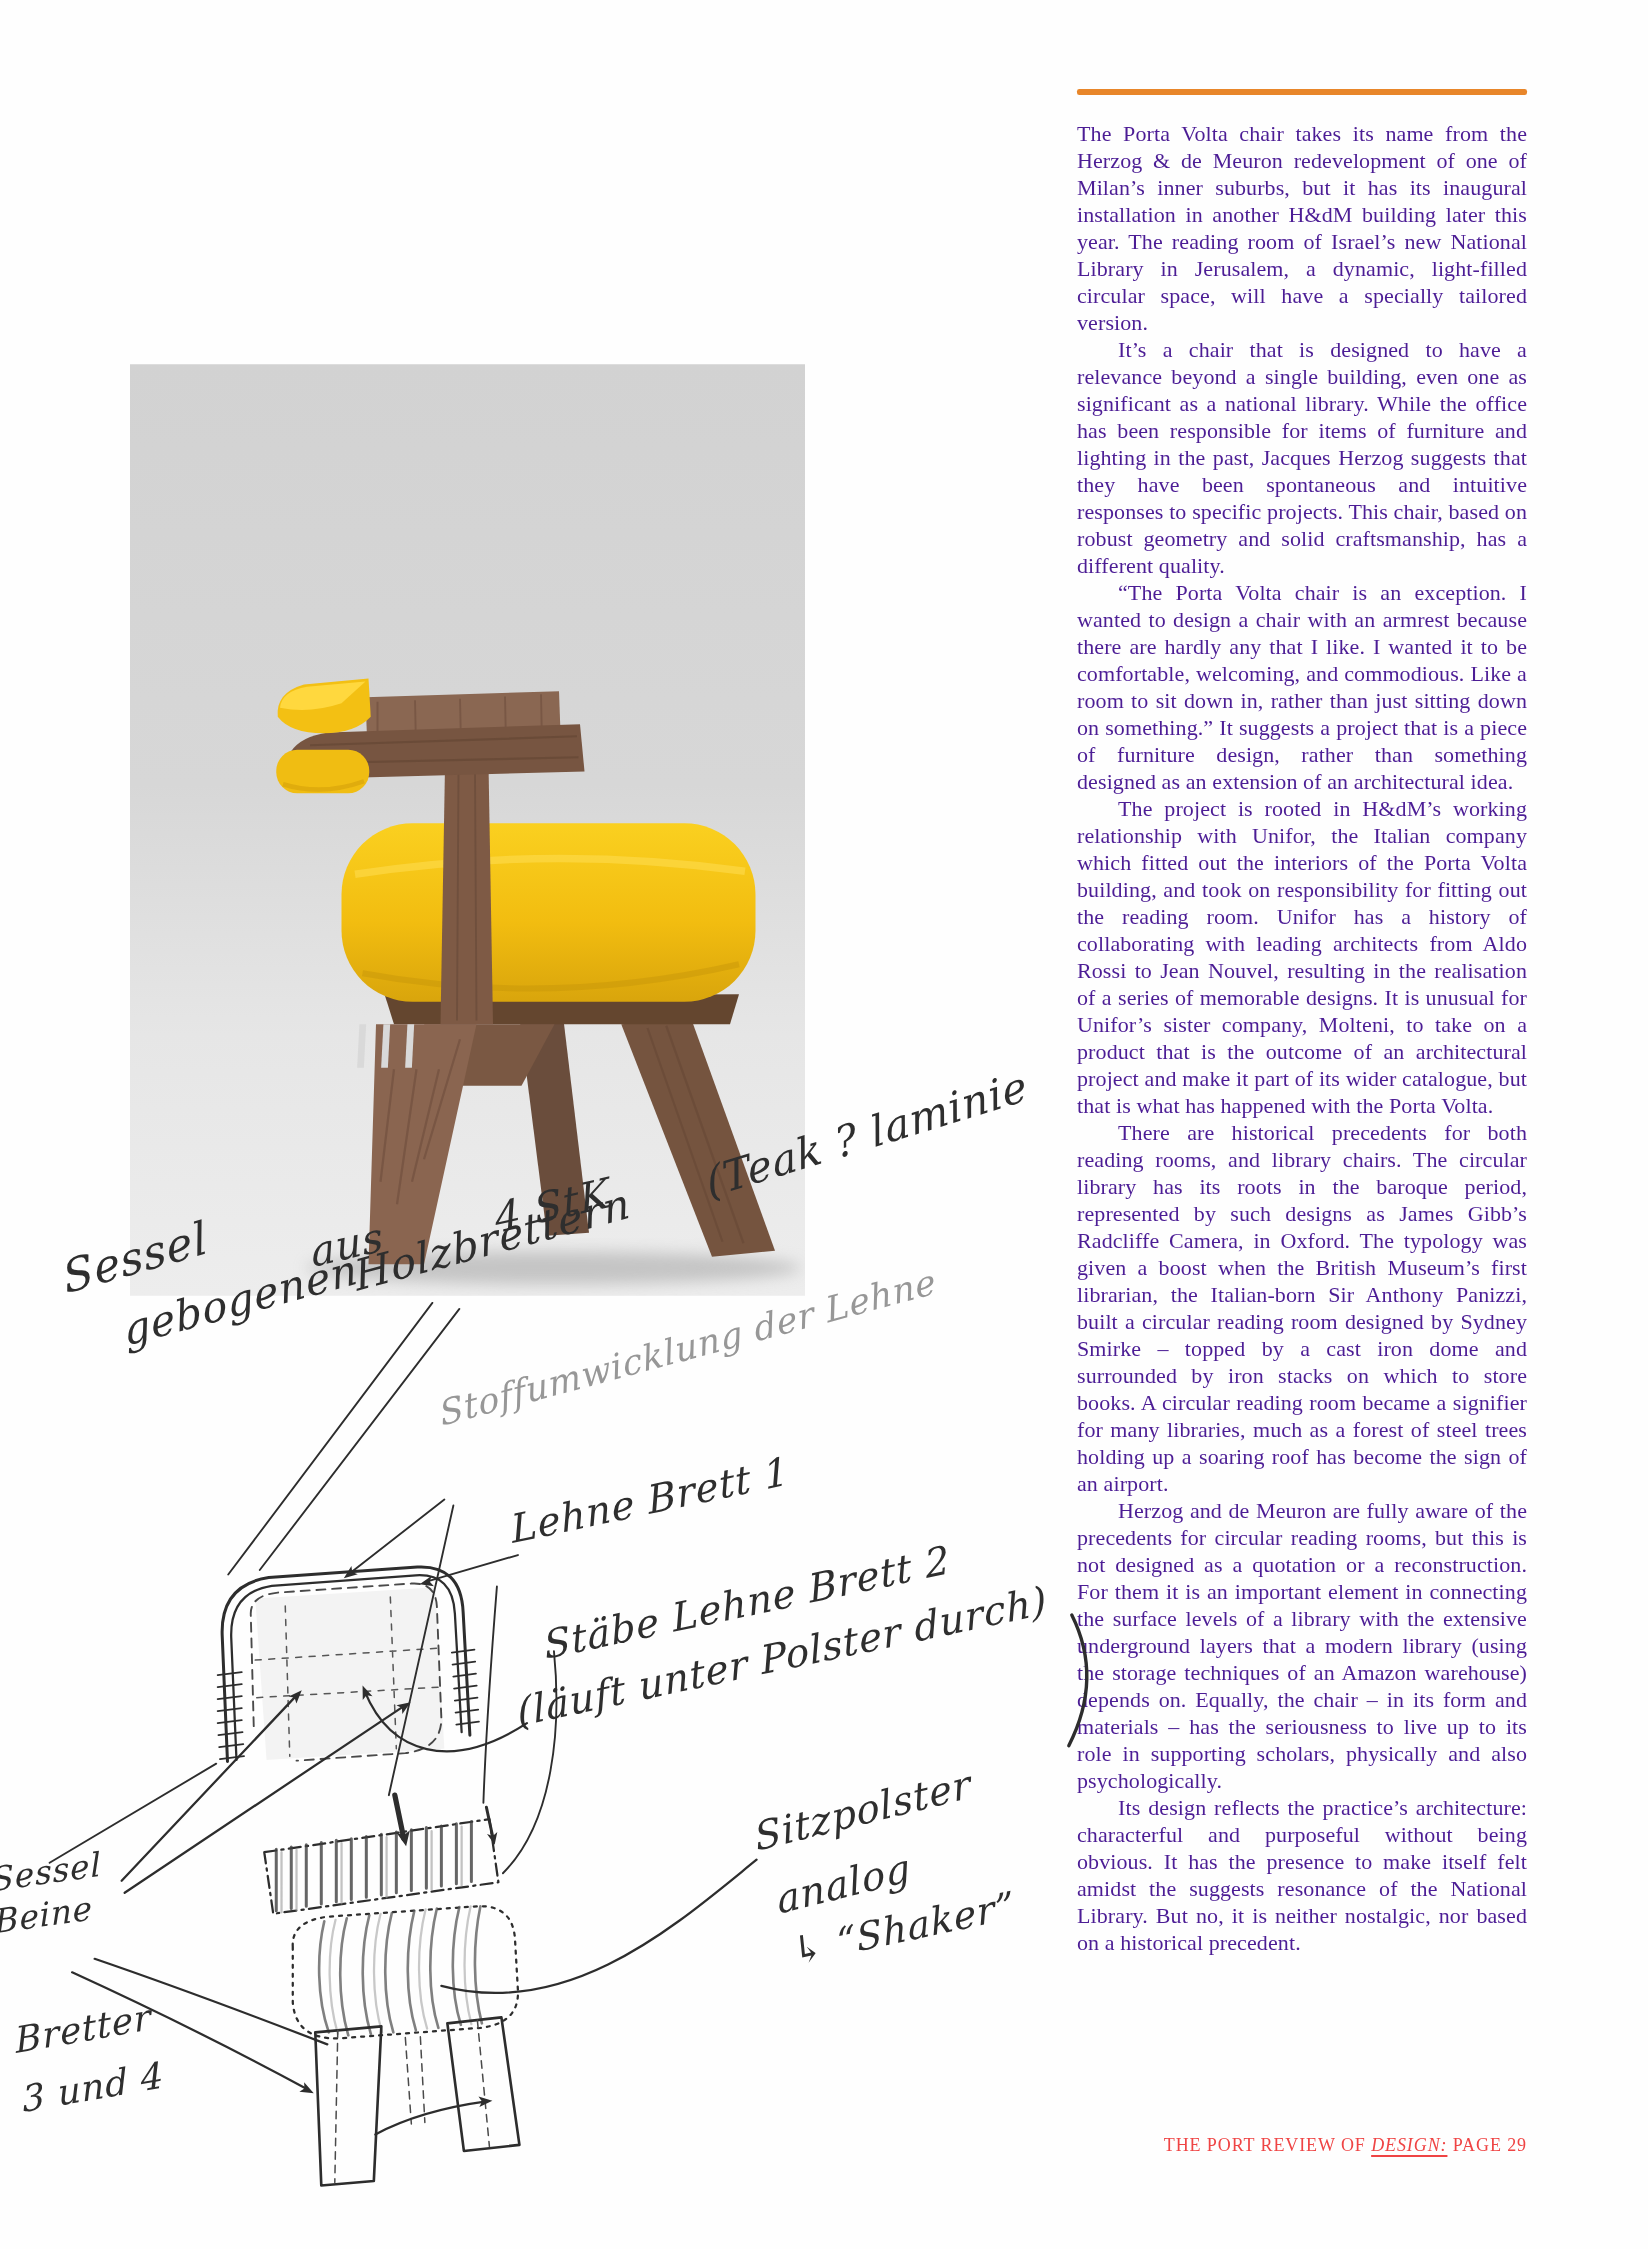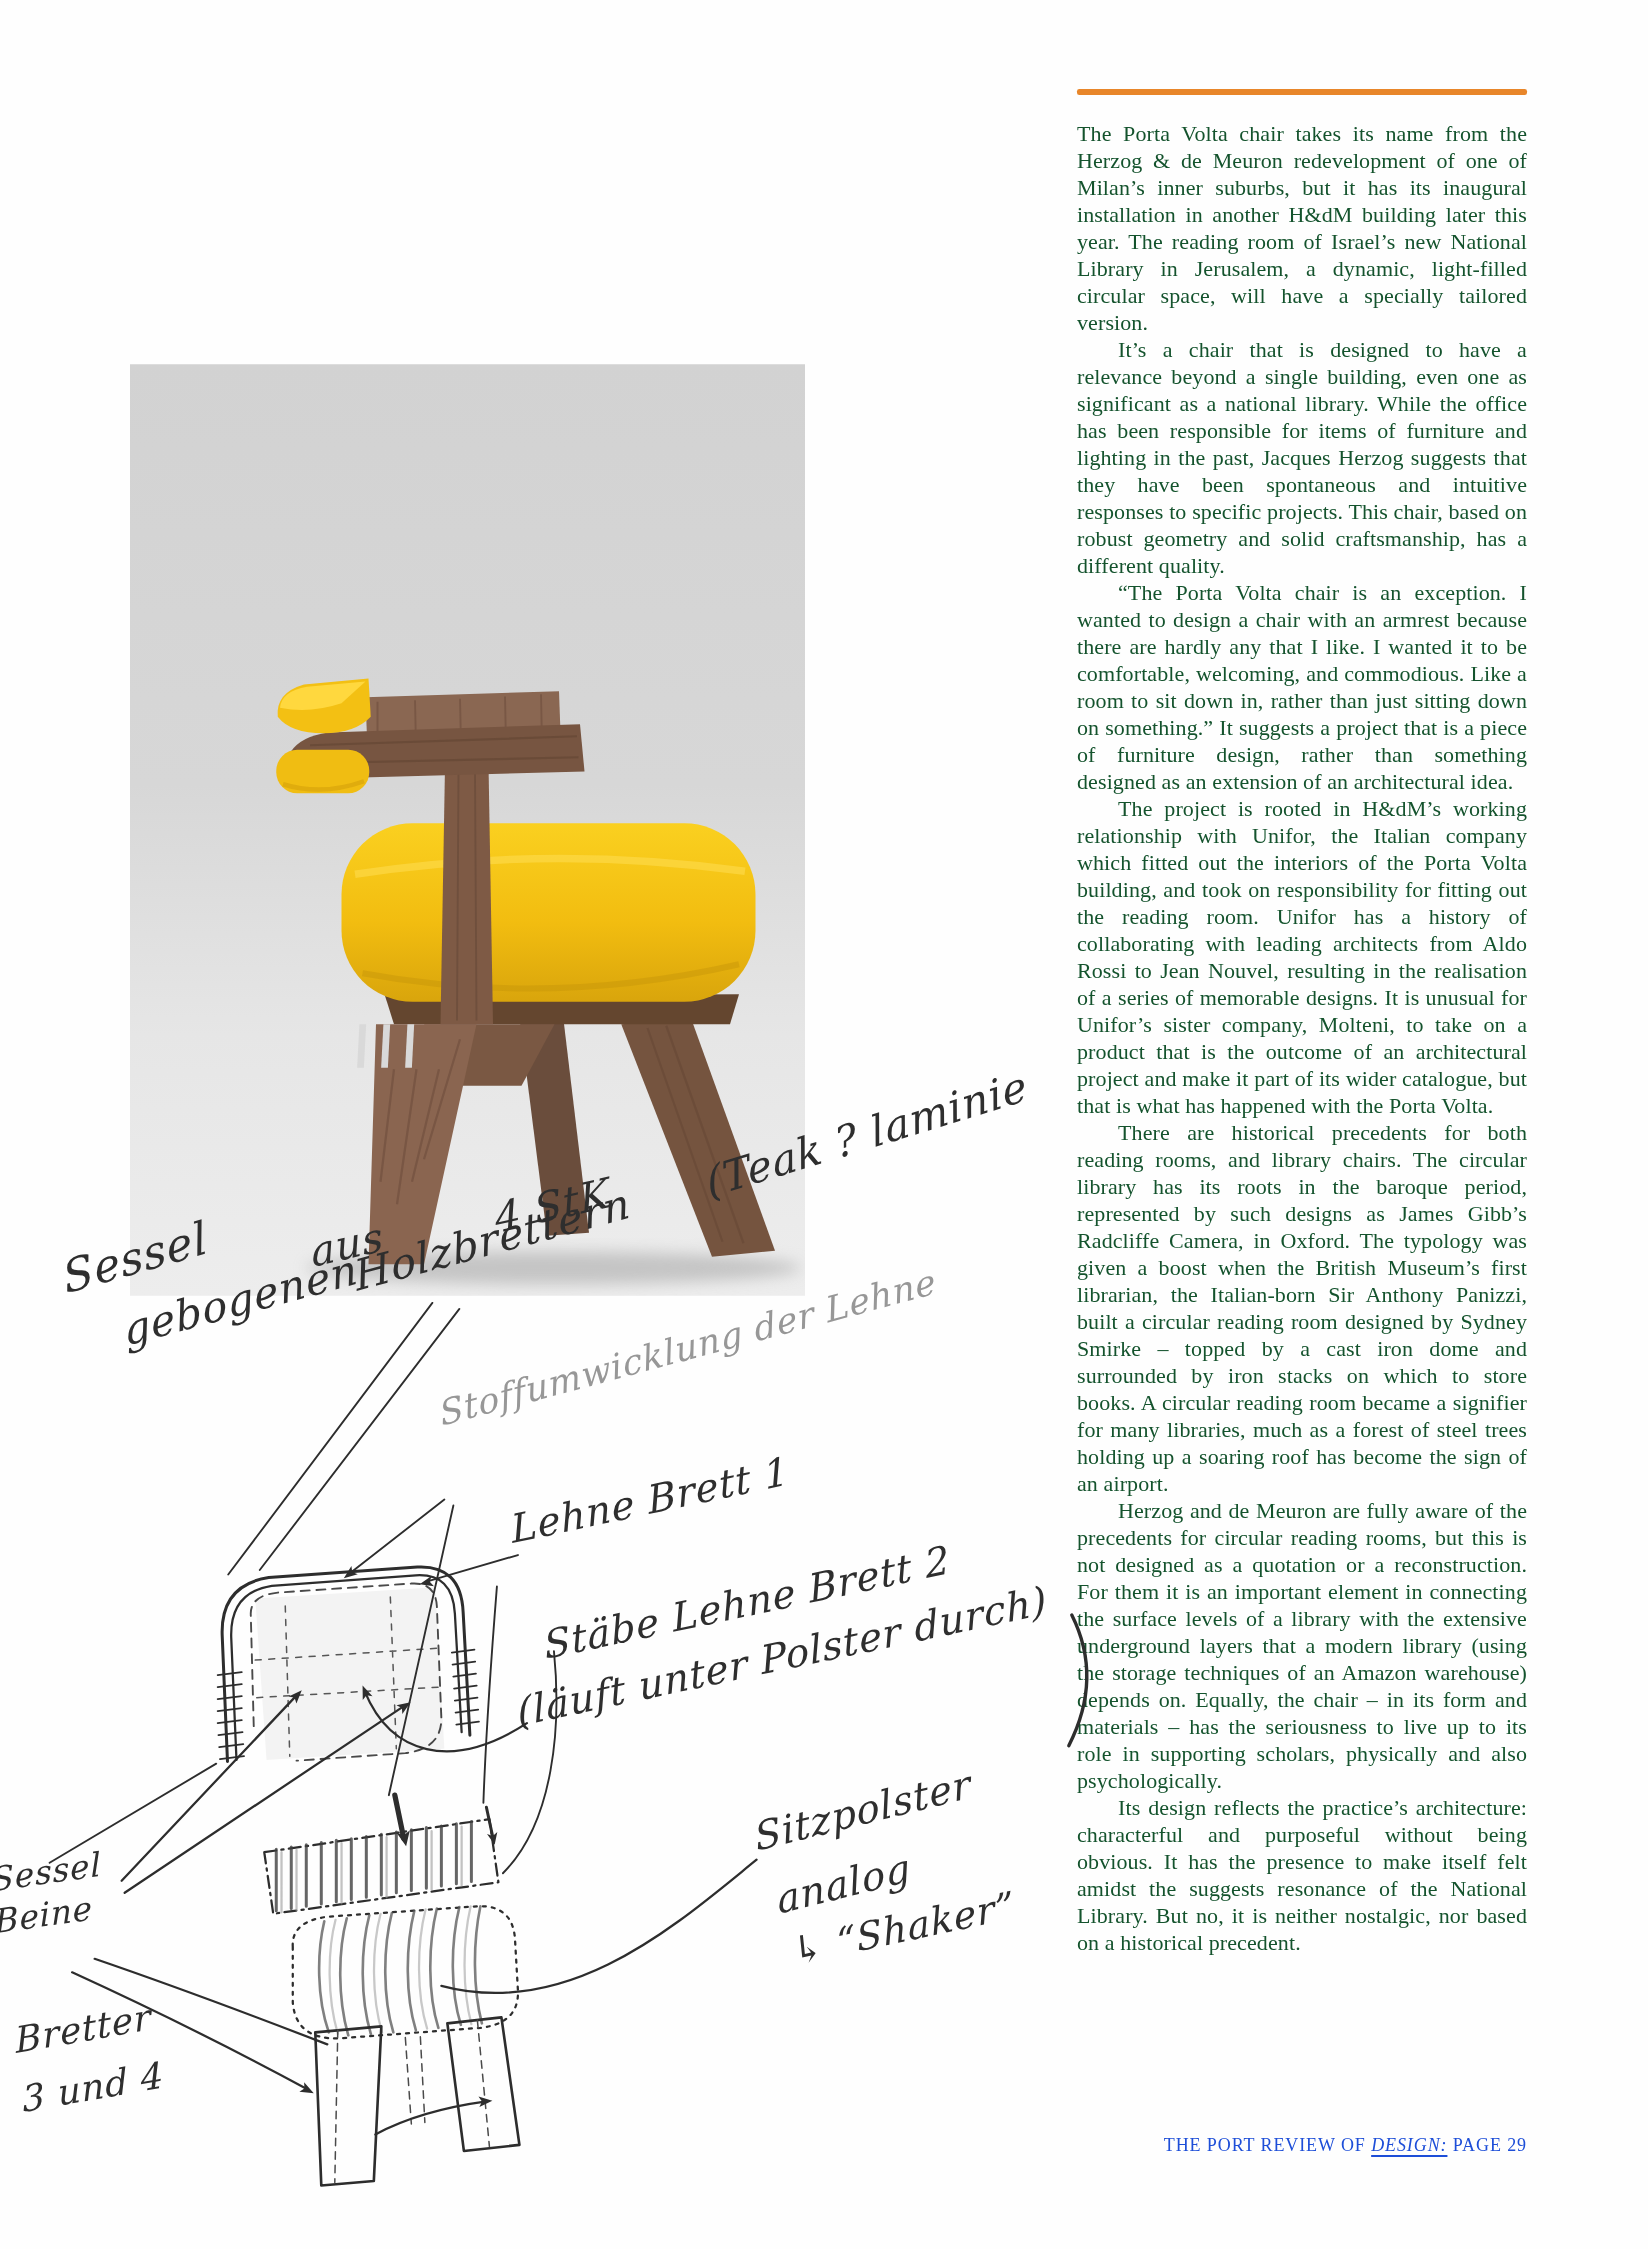--- a/index.html
+++ b/index.html
@@ -10,21 +10,21 @@
   
   .sketch{position:absolute;left:0;top:0;width:1649px;height:2250px;z-index:5;pointer-events:none;}
   .sketch path,.sketch line{stroke-linecap:round;stroke-linejoin:round;}
   
   .hand{position:absolute;z-index:6;font-family:"DejaVu Serif",serif;font-style:italic;
         color:#2e2e2e;white-space:nowrap;transform-origin:left top;letter-spacing:0.8px;}
   .hand.pencil{color:#979797;}
   
   .rule{position:absolute;left:1077px;top:89px;width:450px;height:6px;border-radius:2.3px;z-index:2;}
   .column{position:absolute;left:1077px;top:120px;width:450px;z-index:2;
-          font-size:22px;line-height:27px;color:#14532d;text-align:justify;
+          font-size:22px;line-height:27px;color:#4c1d95;text-align:justify;
           letter-spacing:0.1px;}
   .column p{margin:0;text-indent:41px;}
   .column p.first{text-indent:0;}
   
   .footer{position:absolute;right:122px;top:2135px;z-index:2;font-size:18px;
           letter-spacing:0.9px;white-space:nowrap;}
   .footer .mag{font-style:italic;text-decoration:underline;text-underline-offset:3.8px;
                text-decoration-thickness:1.5px;}
 </style>
 </head>
@@ -168,18 +168,18 @@
   <div class="column">
     <p class="first">The Porta Volta chair takes its name from the Herzog &amp; de Meuron redevelopment of one of Milan’s inner suburbs, but it has its inaugural installation in another H&amp;dM building later this year. The reading room of Israel’s new National Library in Jerusalem, a dynamic, light-filled circular space, will have a specially tailored version.</p>
     <p>It’s a chair that is designed to have a relevance beyond a single building, even one as significant as a national library. While the office has been responsible for items of furniture and lighting in the past, Jacques Herzog suggests that they have been spontaneous and intuitive responses to specific projects. This chair, based on robust geometry and solid craftsmanship, has a different quality.</p>
     <p>“The Porta Volta chair is an exception. I wanted to design a chair with an armrest because there are hardly any that I like. I wanted it to be comfortable, welcoming, and commodious. Like a room to sit down in, rather than just sitting down on something.” It suggests a project that is a piece of furniture design, rather than something designed as an extension of an architectural idea.</p>
     <p>The project is rooted in H&amp;dM’s working relationship with Unifor, the Italian company which fitted out the interiors of the Porta Volta building, and took on responsibility for fitting out the reading room. Unifor has a history of collaborating with leading architects from Aldo Rossi to Jean Nouvel, resulting in the realisation of a series of memorable designs. It is unusual for Unifor’s sister company, Molteni, to take on a product that is the outcome of an architectural project and make it part of its wider catalogue, but that is what has happened with the Porta Volta.</p>
     <p>There are historical precedents for both reading rooms, and library chairs. The circular library has its roots in the baroque period, represented by such designs as James Gibb’s Radcliffe Camera, in Oxford. The typology was given a boost when the British Museum’s first librarian, the Italian-born Sir Anthony Panizzi, built a circular reading room designed by Sydney Smirke – topped by a cast iron dome and surrounded by iron stacks on which to store books. A circular reading room became a signifier for many libraries, much as a forest of steel trees holding up a soaring roof has become the sign of an airport.</p>
     <p>Herzog and de Meuron are fully aware of the precedents for circular reading rooms, but this is not designed as a quotation or a reconstruction. For them it is an important element in connecting the surface levels of a library with the extensive underground layers that a modern library (using the storage techniques of an Amazon warehouse) depends on. Equally, the chair – in its form and materials – has the seriousness to live up to its role in supporting scholars, physically and also psychologically.</p>
     <p>Its design reflects the practice’s architecture: characterful and purposeful without being obvious. It has the presence to make itself felt amidst the suggests resonance of the National Library. But no, it is neither nostalgic, nor based on a historical precedent.</p>
   </div>
 
-  <div class="footer" style="color:#1d4ed8;">
+  <div class="footer" style="color:#ef4444;">
     <span>THE PORT REVIEW OF </span><span class="mag">DESIGN:</span><span> PAGE 29</span>
   </div>
 
 </div>
 
 
 </body></html>

